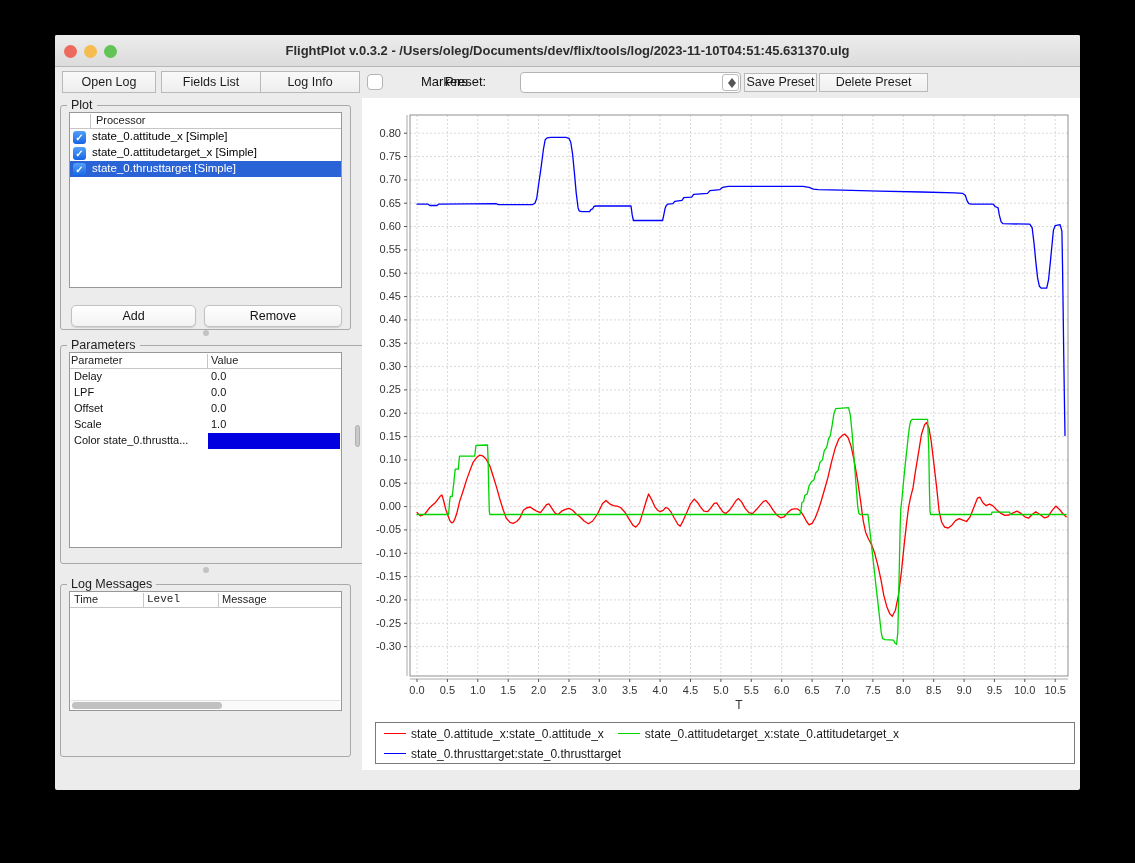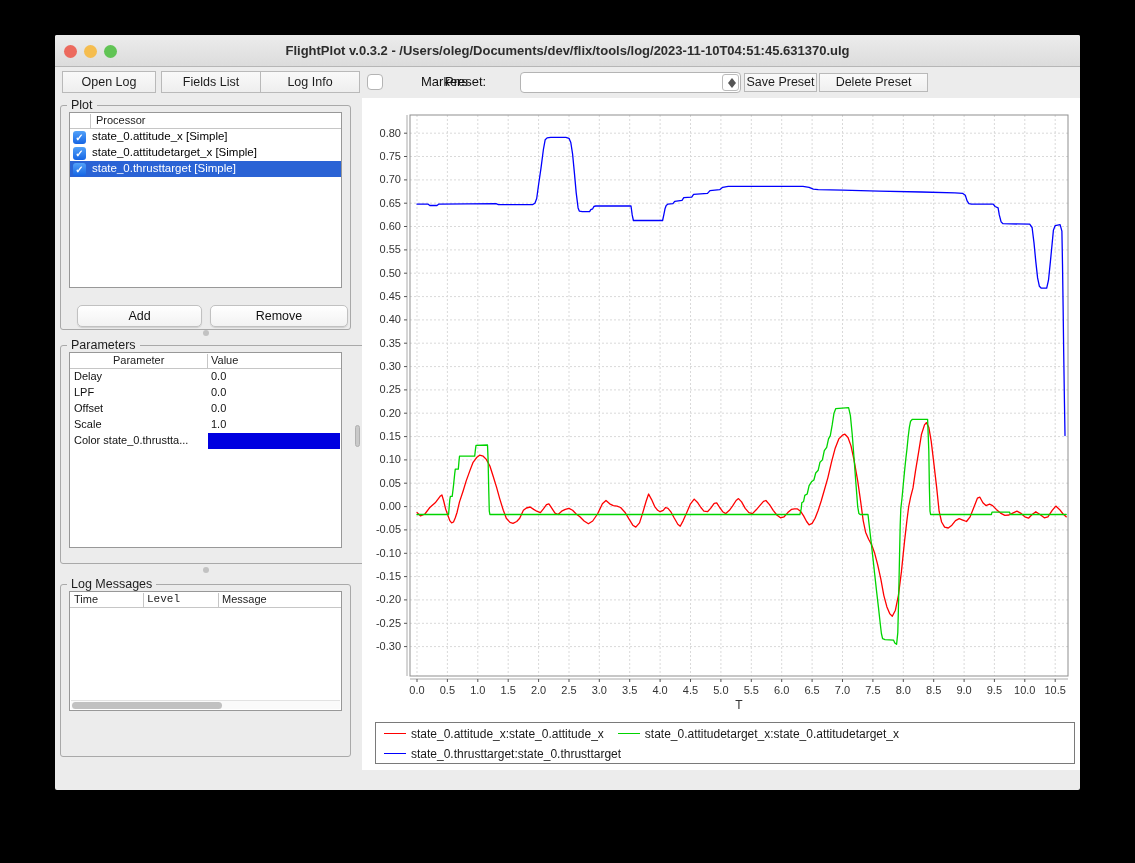--- a/index.html
+++ b/index.html
@@ -28,21 +28,21 @@
   .tbl-head span{position:absolute;top:1px;font-size:11px;color:#222;}
   .vdiv{position:absolute;top:1px;bottom:1px;width:1px;background:#c6c6c6;}
   .proc-row{position:relative;height:16px;}
   .proc-row.selected{background:#2a63d5;}
   .proc-row .cb{position:absolute;left:3px;top:1.5px;width:13px;height:13px;border-radius:3px;background:linear-gradient(#53a2f9,#1565e4);color:#fff;font-size:10px;line-height:13px;text-align:center;font-weight:bold;}
   .proc-row .lbl{position:absolute;left:22px;top:1px;font-size:11.5px;color:#000;white-space:nowrap;}
   .proc-row.selected .lbl{color:#fff;}
   .param-row{position:relative;height:16px;}
   .param-row .pname{position:absolute;left:4px;top:1px;font-size:11px;color:#111;white-space:nowrap;overflow:hidden;max-width:134px;}
   .param-row .pval{position:absolute;left:141px;top:1px;font-size:11px;color:#111;white-space:nowrap;}
-  .aqua{position:absolute;background:linear-gradient(#ffffff,#f2f2f2);border:1px solid #c1c1c1;border-radius:5px;box-shadow:0 1px 1px rgba(0,0,0,.12);font-size:12.5px;color:#111;text-align:center;margin-left:6px;}
+  .aqua{position:absolute;background:linear-gradient(#ffffff,#f2f2f2);border:1px solid #c1c1c1;border-radius:5px;box-shadow:0 1px 1px rgba(0,0,0,.12);font-size:12.5px;color:#111;text-align:center;}
   .grip-dot{position:absolute;width:6px;height:6px;border-radius:50%;background:#c2c2c2;}
   #vsplit-grip{position:absolute;left:300px;top:390px;width:5px;height:22px;border-radius:2.5px;background:#c9c9c9;border:1px solid #b0b0b0;}
   
   #chart-panel{position:absolute;left:307px;top:63px;width:718px;height:672px;background:#fff;}
   #legend-box{position:absolute;left:13px;top:624px;width:700px;height:42px;border:1px solid #7a7a7a;background:#fff;}
   .leg-row{position:relative;height:20px;padding-left:8px;white-space:nowrap;}
   .leg-item{display:inline-block;margin-right:14px;height:20px;line-height:20px;}
   .leg-line{display:inline-block;width:22px;height:0;border-top:1.6px solid #000;vertical-align:middle;margin-right:5px;}
   .leg-text{font-size:12px;color:#1a1a1a;vertical-align:middle;margin-top:16px;}
   
@@ -102,21 +102,21 @@
     <div class="aqua" style="left:10px;top:193px;width:125px;height:22px;line-height:20px;">Add</div>
     <div class="aqua" style="left:143px;top:193px;width:138px;height:22px;line-height:20px;">Remove</div>
   </fieldset>
 
   <div class="grip-dot" style="left:148px;top:295px;"></div>
 
   <fieldset style="left:5px;top:303px;width:337px;height:226px;">
     <legend>Parameters</legend>
     <div class="white-box" style="left:8px;top:0px;width:273px;height:196px;">
       <div class="tbl-head">
-        <span style="left:8px;padding-left:35px;">Parameter</span>
+        <span style="left:1px;">Parameter</span>
         <div class="vdiv" style="left:137px;height:14px;bottom:auto;"></div>
         <span style="left:141px;">Value</span>
       </div>
       <div id="param-rows">
           <div class="param-row">
             <span class="pname">Delay</span>
             <span class="pval">0.0</span>
           </div>
           <div class="param-row">
             <span class="pname">LPF</span>

